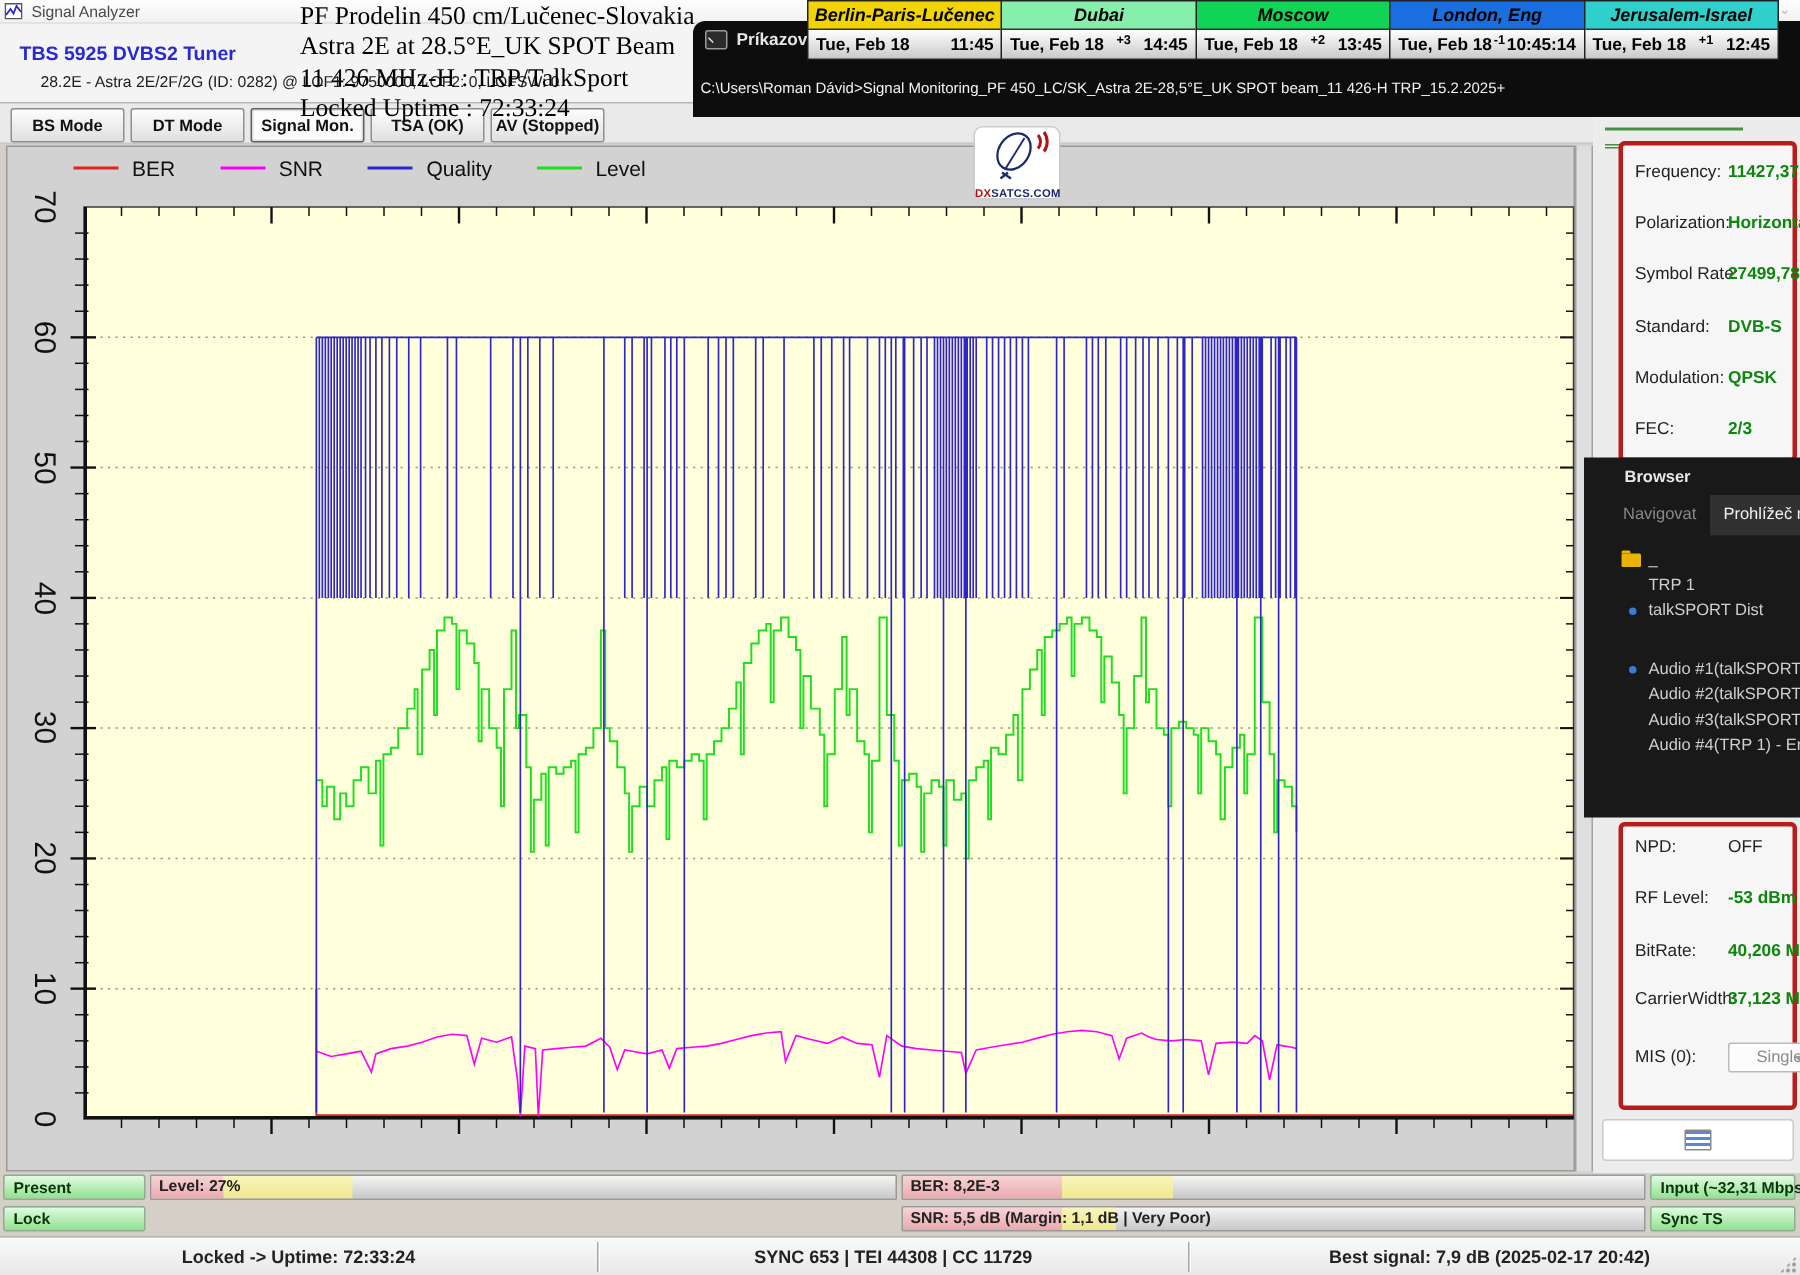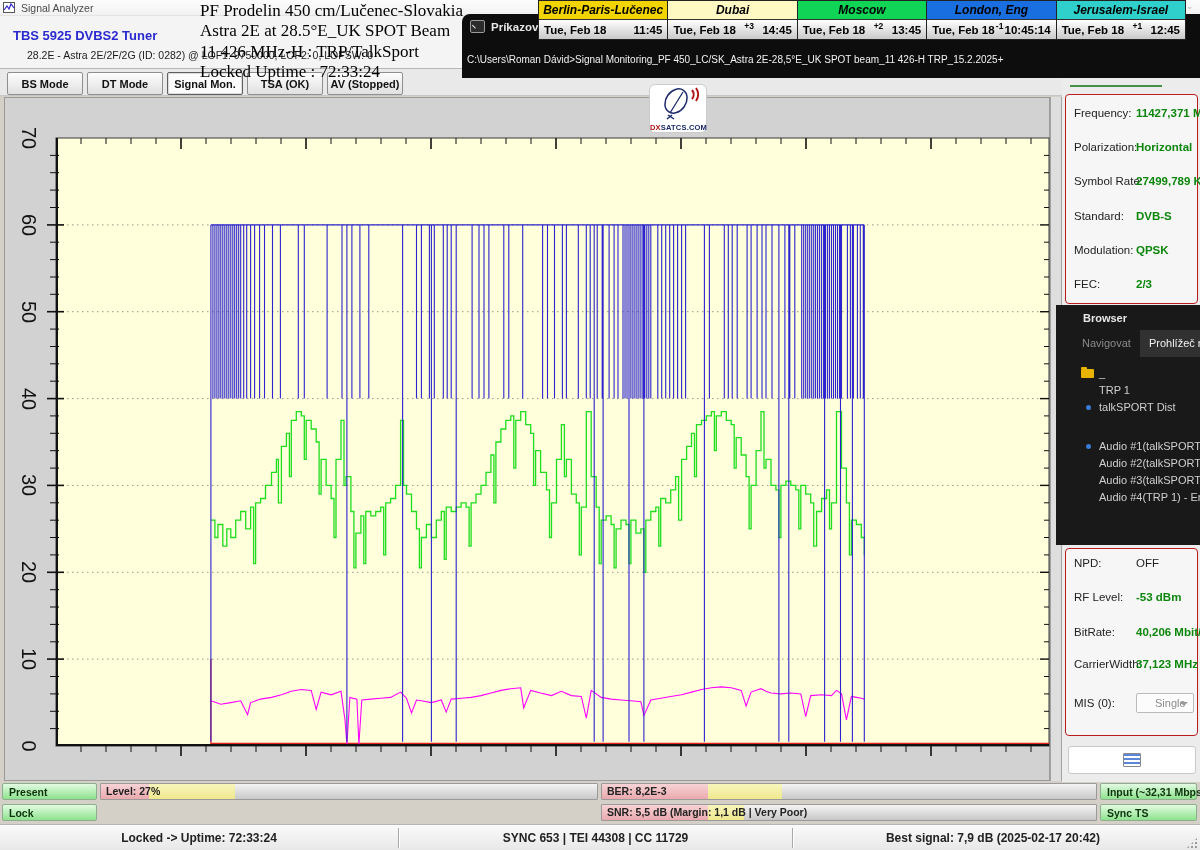--- a/index.html
+++ b/index.html
@@ -69,21 +69,21 @@
   .ylab{position:absolute;width:40px;height:22px;font-size:20px;color:#111;text-align:center;
         transform:rotate(90deg);line-height:22px;}
   #plot{position:absolute;left:51px;top:40px;overflow:visible;}
 
   
   .splitter{left:1050px;top:97px;width:12px;height:684px;background:#dedede;
             border-left:1px solid #a3a3a3;border-right:1px solid #a3a3a3;box-sizing:border-box;}
   .sidebar{left:1062px;top:78px;width:138px;height:704px;background:#ececec;}
   .obscured{position:absolute;left:8px;top:7px;width:92px;height:9px;
             border-top:2px solid #1c7a1c;border-bottom:3px double #1c7a1c;opacity:.8;}
-  .panel{position:absolute;left:3px;right:2px;border:1px solid #b91c1c;border-radius:4px;background:#f6f6f6;}
+  .panel{position:absolute;left:17px;right:2px;border:3px solid #b91c1c;border-radius:4px;background:#f6f6f6;}
   .panel1{top:16px;height:208px;}
   .param-row{position:absolute;left:0;width:100%;height:14px;}
   .param-label{position:absolute;left:8px;font-size:11.5px;color:#222;}
   .param-value{position:absolute;left:70px;font-size:11.5px;font-weight:bold;color:#0c860c;white-space:nowrap;}
   .param-value.dark{color:#222;font-weight:normal;}
   .browser{position:absolute;left:-6px;top:227px;width:168px;height:240px;background:#191919;
            color:#cfcfcf;overflow:hidden;padding-left:17px;}
   .browser-title{font-size:11px;font-weight:bold;color:#e8e8e8;padding:7px 0 6px 10px;}
   .browser-tabs{display:flex;height:27px;font-size:11px;align-items:stretch;}
   .btab{padding:7px 9px 0 9px;color:#8a8a8a;white-space:nowrap;}
@@ -147,20 +147,38 @@
 
   <div class="abs toolbar">
     <div class="tb-btn">BS Mode</div>
     <div class="tb-btn">DT Mode</div>
     <div class="tb-btn active">Signal Mon.</div>
     <div class="tb-btn">TSA (OK)</div>
     <div class="tb-btn">AV (Stopped)</div>
   </div>
 
   <div class="abs chart-band">
+    <div class="legend">
+      <div class="legend-item">
+        <span class="legend-line" style="background: rgb(227, 35, 28);"></span>
+        <span>BER</span>
+      </div>
+      <div class="legend-item">
+        <span class="legend-line" style="background: rgb(255, 0, 255);"></span>
+        <span>SNR</span>
+      </div>
+      <div class="legend-item">
+        <span class="legend-line" style="background: rgb(45, 36, 207);"></span>
+        <span>Quality</span>
+      </div>
+      <div class="legend-item">
+        <span class="legend-line" style="background: rgb(31, 221, 31);"></span>
+        <span>Level</span>
+      </div>
+    </div>
     <svg id="plot" width="993" height="608">
         <rect x="0" y="0" width="993" height="608" fill="#ffffdb" stroke="#3a3a3a" stroke-width="1"></rect>
         <line x1="1" y1="521.1" x2="992" y2="521.1" stroke="#99998a" stroke-width="1" stroke-dasharray="1.5,3.5"></line>
         <line x1="1" y1="434.3" x2="992" y2="434.3" stroke="#99998a" stroke-width="1" stroke-dasharray="1.5,3.5"></line>
         <line x1="1" y1="347.4" x2="992" y2="347.4" stroke="#99998a" stroke-width="1" stroke-dasharray="1.5,3.5"></line>
         <line x1="1" y1="260.6" x2="992" y2="260.6" stroke="#99998a" stroke-width="1" stroke-dasharray="1.5,3.5"></line>
         <line x1="1" y1="173.7" x2="992" y2="173.7" stroke="#99998a" stroke-width="1" stroke-dasharray="1.5,3.5"></line>
         <line x1="1" y1="86.9" x2="992" y2="86.9" stroke="#99998a" stroke-width="1" stroke-dasharray="1.5,3.5"></line>
         <line x1="1" y1="0" x2="1" y2="608" stroke="#111" stroke-width="2"></line>
         <line x1="0" y1="607" x2="993" y2="607" stroke="#111" stroke-width="2"></line>
@@ -465,21 +483,21 @@
   <div class="abs clocks">
     <div class="clock">
       <div class="clock-head" style="background: rgb(242, 212, 2);">Berlin-Paris-Lučenec</div>
       <div class="clock-time">
         <span>Tue, Feb 18</span>
         <span class="clock-offset"></span>
         <span>11:45</span>
       </div>
     </div>
     <div class="clock">
-      <div class="clock-head" style="background: #fef9c3;">Dubai</div>
+      <div class="clock-head" style="background: #86efac;">Dubai</div>
       <div class="clock-time">
         <span>Tue, Feb 18</span>
         <span class="clock-offset">+3</span>
         <span>14:45</span>
       </div>
     </div>
     <div class="clock">
       <div class="clock-head" style="background: rgb(15, 212, 85);">Moscow</div>
       <div class="clock-time">
         <span>Tue, Feb 18</span>

